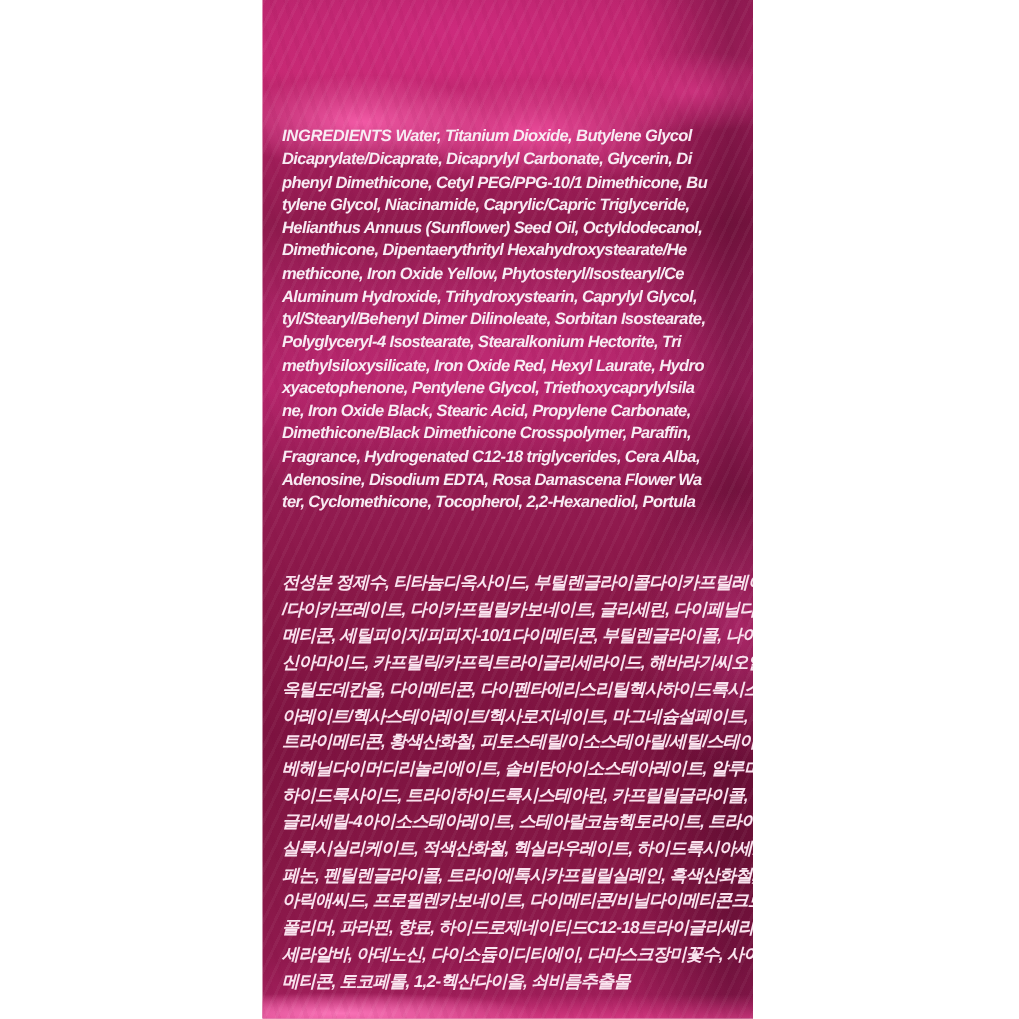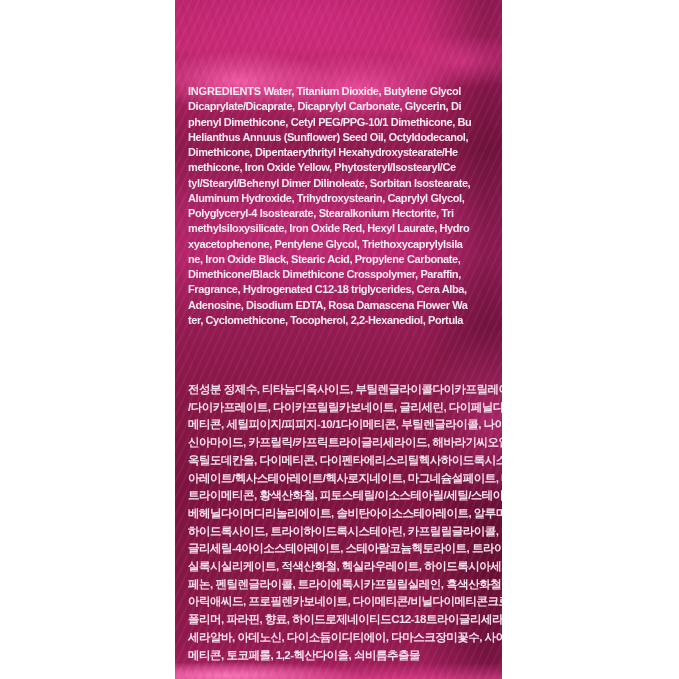--- a/index.html
+++ b/index.html
@@ -6,20 +6,21 @@
   body {
     width: 679px; height: 679px;
     background: var(--page_bg, #ffffff);
     font-family: "Liberation Sans", "DejaVu Sans", sans-serif;
     overflow: hidden;
   }
   .canvas {
     position: relative;
     width: 550px; height: 679px;
     background: var(--page_bg, #ffffff);
+    font-style: italic;
   }
   
   .foil-panel {
     position: absolute;
     left: 175px; top: 0;
     width: 327px; height: 679px;
     overflow: hidden;
     background:
       
       repeating-linear-gradient(115deg,
@@ -90,25 +91,26 @@
 <div class="canvas">
   <div class="foil-panel">
 
     <div class="text-block ingredients-en">
       <div class="line">
         <span class="heading">INGREDIENTS</span><span> Water, Titanium Dioxide, Butylene Glycol</span>
       </div>
       <div>
           <div class="line">Dicaprylate/Dicaprate, Dicaprylyl Carbonate, Glycerin, Di</div>
           <div class="line">phenyl Dimethicone, Cetyl PEG/PPG-10/1 Dimethicone, Bu</div>
+          <div class="line">tylene Glycol, Niacinamide, Caprylic/Capric Triglyceride,</div>
           <div class="line">Helianthus Annuus (Sunflower) Seed Oil, Octyldodecanol,</div>
           <div class="line">Dimethicone, Dipentaerythrityl Hexahydroxystearate/He</div>
           <div class="line">methicone, Iron Oxide Yellow, Phytosteryl/Isostearyl/Ce</div>
+          <div class="line">Aluminum Hydroxide, Trihydroxystearin, Caprylyl Glycol,</div>
           <div class="line">tyl/Stearyl/Behenyl Dimer Dilinoleate, Sorbitan Isostearate,</div>
-          <div class="line">Aluminum Hydroxide, Trihydroxystearin, Caprylyl Glycol,</div>
           <div class="line">Polyglyceryl-4 Isostearate, Stearalkonium Hectorite, Tri</div>
           <div class="line">methylsiloxysilicate, Iron Oxide Red, Hexyl Laurate, Hydro</div>
           <div class="line">xyacetophenone, Pentylene Glycol, Triethoxycaprylylsila</div>
           <div class="line">ne, Iron Oxide Black, Stearic Acid, Propylene Carbonate,</div>
           <div class="line">Dimethicone/Black Dimethicone Crosspolymer, Paraffin,</div>
           <div class="line">Fragrance, Hydrogenated C12-18 triglycerides, Cera Alba,</div>
           <div class="line">Adenosine, Disodium EDTA, Rosa Damascena Flower Wa</div>
           <div class="line">ter, Cyclomethicone, Tocopherol, 2,2-Hexanediol, Portula</div>
         </div>
     </div>

